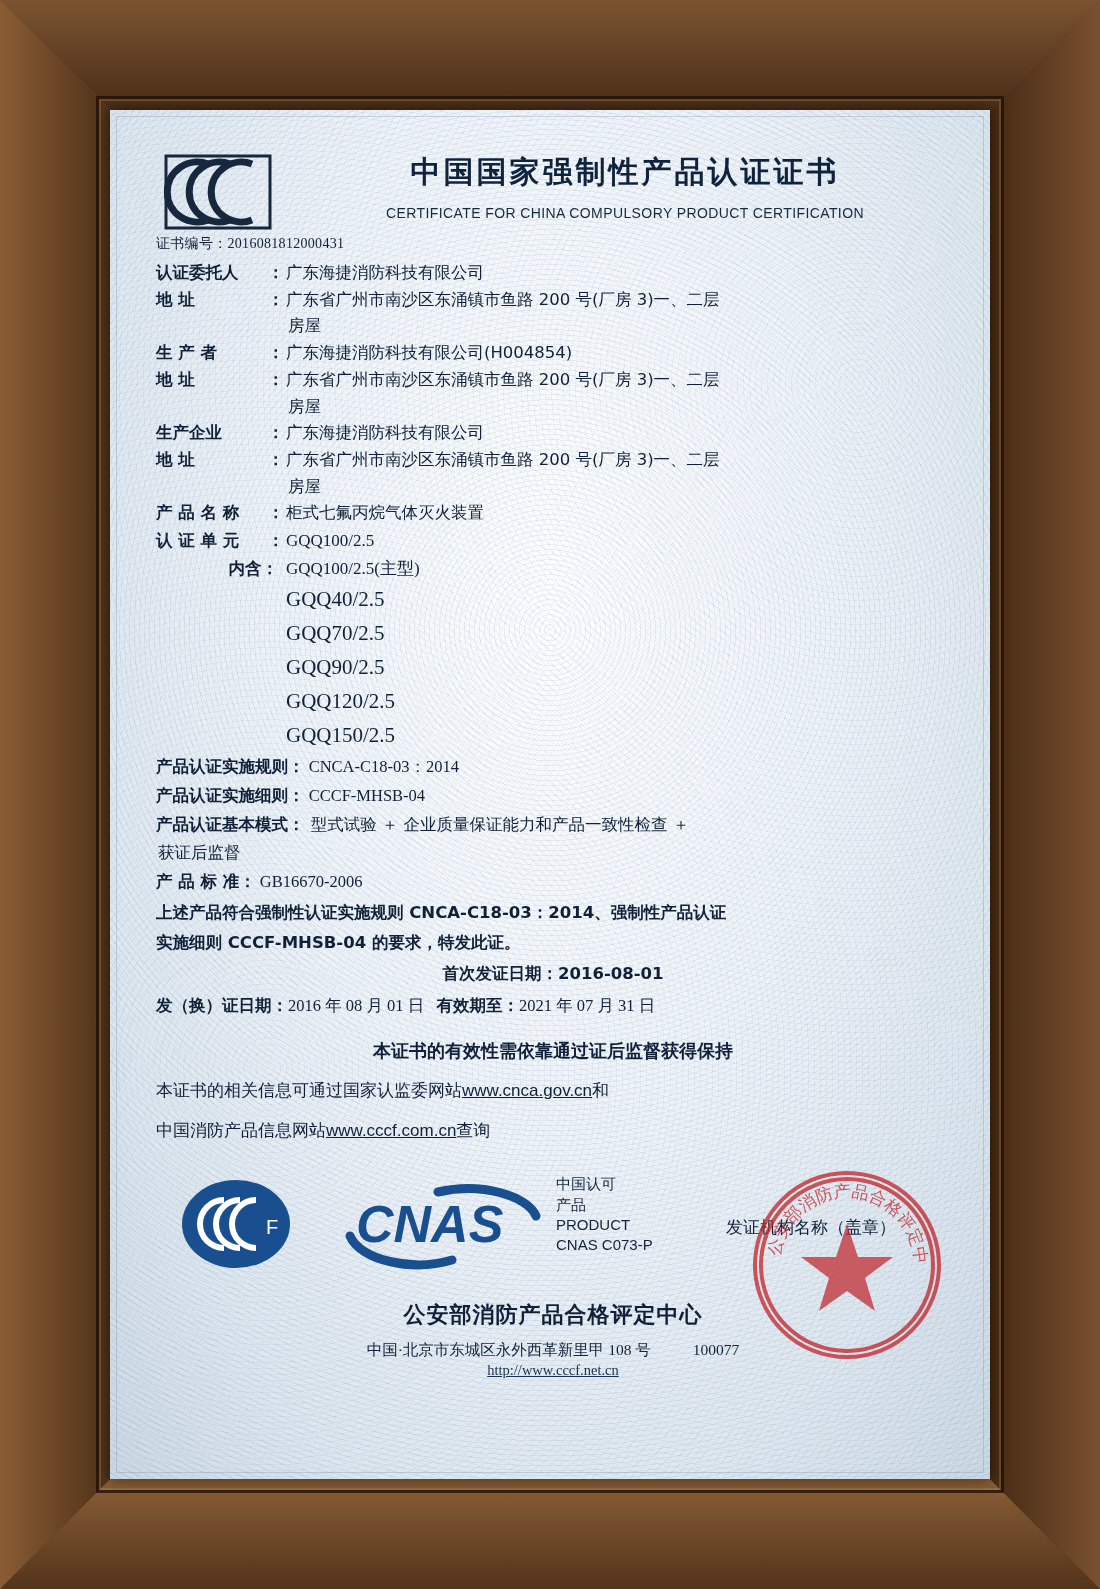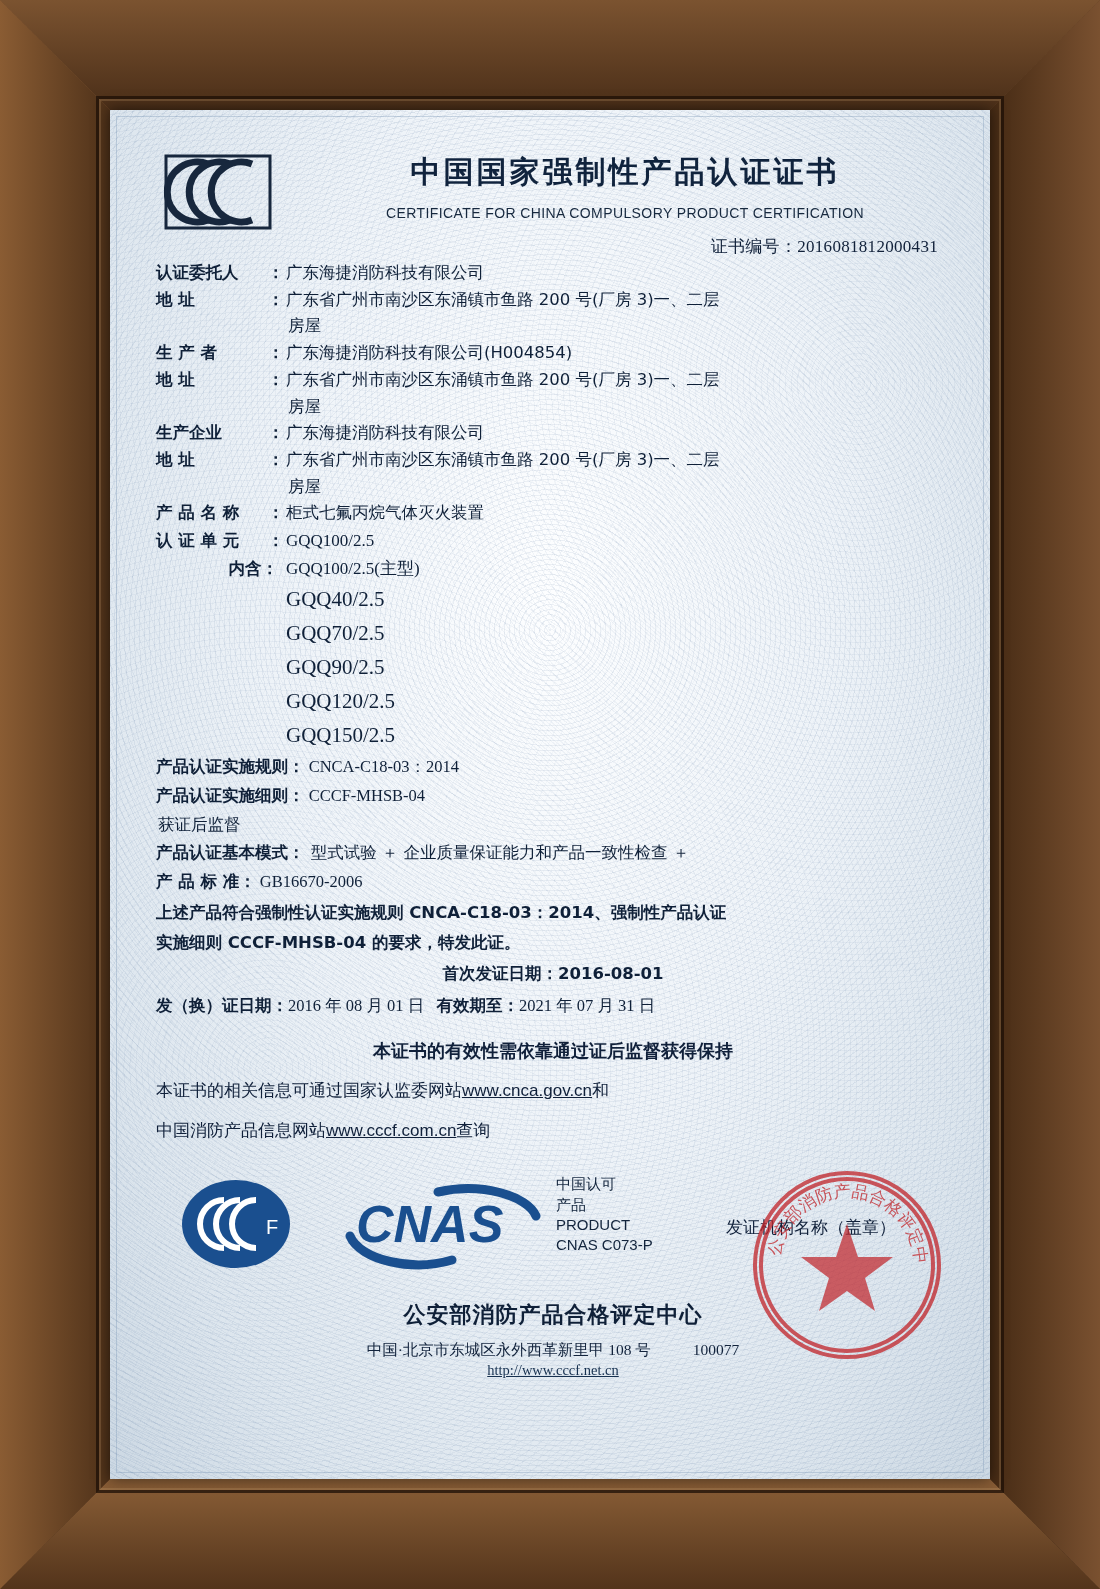--- a/index.html
+++ b/index.html
@@ -83,21 +83,21 @@
   .titles{margin-left:150px;text-align:center;padding-right:6px;}
   .title-cn{
     font-size:30px;letter-spacing:3px;color:#10233d;font-weight:bold;
     font-family:"DejaVu Sans","Liberation Sans",sans-serif;
   }
   .title-en{
     margin-top:12px;font-size:14px;color:#17293f;letter-spacing:.4px;
     font-family:"Liberation Sans",sans-serif;
   }
   .cert-no{
-    text-align:right;margin-top:14px;font-size:17px;color:#11213a;
+    margin-top:14px;font-size:14px;color:#11213a;
     padding-right:12px;letter-spacing:.3px;
   }
 
   
   .rows{margin-top:10px;font-size:17px;color:#0f2038;line-height:1.62;}
   .row{display:flex;align-items:flex-end;}
   .lbl{
     width:128px;flex:0 0 128px;font-weight:bold;
     font-family:"DejaVu Sans","Liberation Sans",sans-serif;
     font-size:16.5px;white-space:nowrap;
@@ -265,25 +265,25 @@
         <div class="rule-line">
           <span class="bold-cn">产品认证实施规则</span><span class="bold-cn">：</span>
           <span>CNCA-C18-03：2014</span>
         </div>
 
         <div class="rule-line">
           <span class="bold-cn">产品认证实施细则</span><span class="bold-cn">：</span>
           <span>CCCF-MHSB-04</span>
         </div>
 
-        <div class="rule-line val cn">获证后监督</div>
         <div class="rule-line">
           <span class="bold-cn">产品认证基本模式</span><span class="bold-cn">：</span>
           <span class="val cn">型式试验 ＋ 企业质量保证能力和产品一致性检查 ＋</span>
         </div>
+        <div class="rule-line val cn">获证后监督</div>
 
         <div class="rule-line">
           <span class="bold-cn">产  品  标  准</span><span class="bold-cn">：</span>
           <span>GB16670-2006</span>
         </div>
 
         <div class="para bold-cn">上述产品符合强制性认证实施规则 CNCA-C18-03：2014、强制性产品认证</div>
         <div class="para bold-cn">实施细则 CCCF-MHSB-04 的要求，特发此证。</div>
 
         <div class="issue-line">

